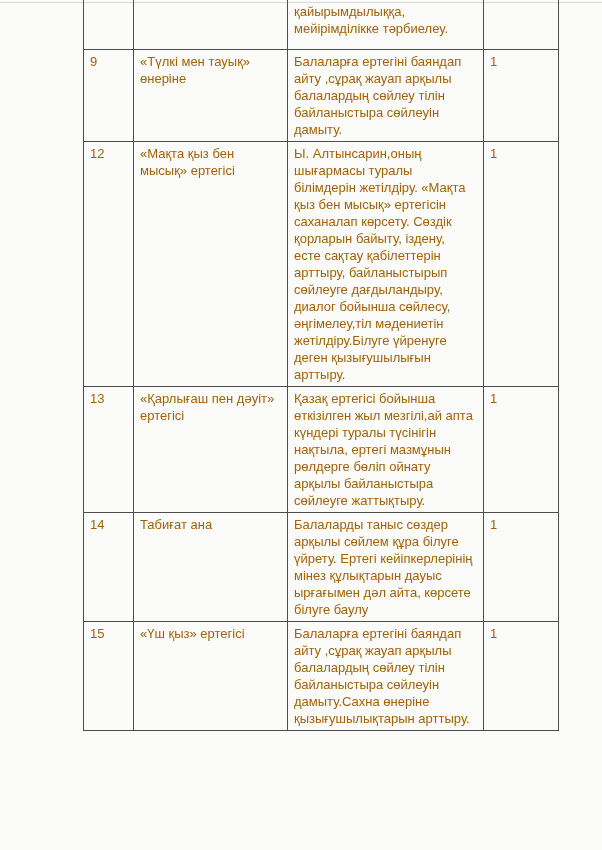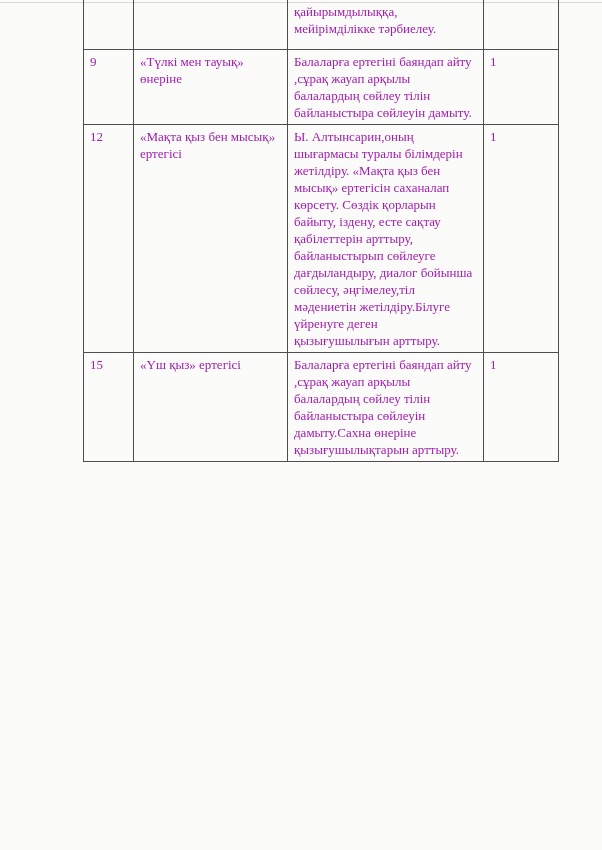--- a/index.html
+++ b/index.html
@@ -6,22 +6,22 @@
     margin: 0;
     padding: 0;
     background: #e8e8e8;
   }
   .page {
     position: relative;
     width: 602px;
     height: 850px;
     background: #fbfbfa;
     overflow: hidden;
-    font-family: Liberation Serif, serif;
-    color: #a21caf;
+    font-family: Liberation Sans, sans-serif;
+    color: #a16207;
   }
   .scan-line {
     position: absolute;
     top: 2px;
     left: 0;
     width: 602px;
     height: 1px;
     background: #d9d9d5;
   }
   table.plan {
@@ -75,20 +75,32 @@
         <td class="name">«Түлкі мен тауық» өнеріне</td>
         <td class="desc">Балаларға ертегіні баяндап айту ,сұрақ жауап арқылы балалардың сөйлеу тілін байланыстыра сөйлеуін дамыту.</td>
         <td class="hours">1</td>
       </tr>
       <tr style="height:188px">
         <td class="num">12</td>
         <td class="name">«Мақта қыз бен мысық» ертегісі</td>
         <td class="desc">Ы. Алтынсарин,оның шығармасы туралы білімдерін жетілдіру. «Мақта қыз бен мысық» ертегісін саханалап көрсету. Сөздік қорларын байыту, іздену, есте сақтау қабілеттерін арттыру, байланыстырып сөйлеуге дағдыландыру, диалог бойынша сөйлесу, әңгімелеу,тіл мәдениетін жетілдіру.Білуге үйренуге деген қызығушылығын арттыру.</td>
         <td class="hours">1</td>
       </tr>
+      <tr style="height:103px">
+        <td class="num">13</td>
+        <td class="name">«Қарлығаш пен дәуіт» ертегісі</td>
+        <td class="desc">Қазақ ертегісі бойынша өткізілген жыл мезгілі,ай апта күндері туралы түсінігін нақтыла, ертегі мазмұнын рөлдерге бөліп ойнату арқылы байланыстыра сөйлеуге жаттықтыру.</td>
+        <td class="hours">1</td>
+      </tr>
+      <tr style="height:94px">
+        <td class="num">14</td>
+        <td class="name">Табиғат ана</td>
+        <td class="desc">Балаларды таныс сөздер арқылы сөйлем құра білуге үйрету. Ертегі кейіпкерлерінің мінез құлықтарын дауыс ырғағымен дәл айта, көрсете білуге баулу</td>
+        <td class="hours">1</td>
+      </tr>
       <tr style="height:88px">
         <td class="num">15</td>
         <td class="name">«Үш қыз» ертегісі</td>
         <td class="desc">Балаларға ертегіні баяндап айту ,сұрақ жауап арқылы балалардың сөйлеу тілін байланыстыра сөйлеуін дамыту.Сахна өнеріне қызығушылықтарын арттыру.</td>
         <td class="hours">1</td>
       </tr>
     </tbody>
   </table>
 </div>
 

